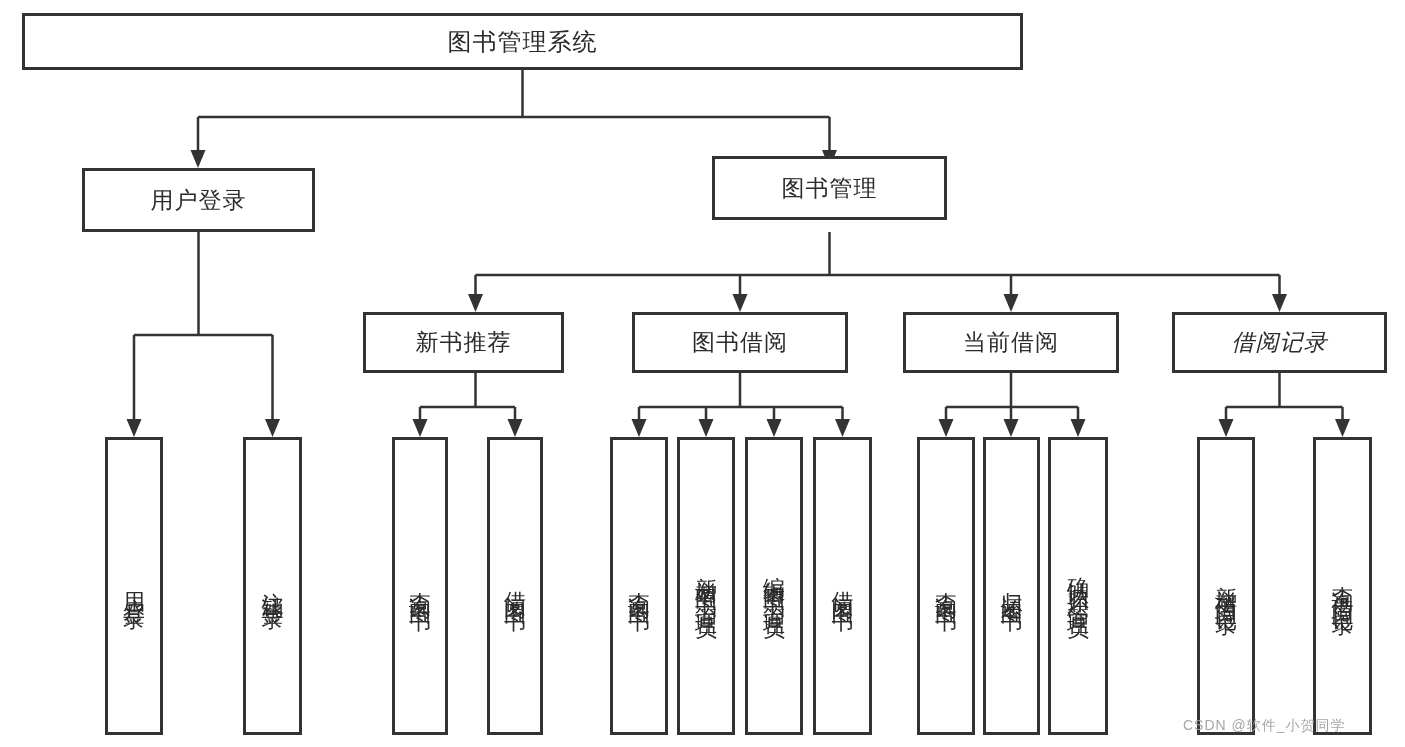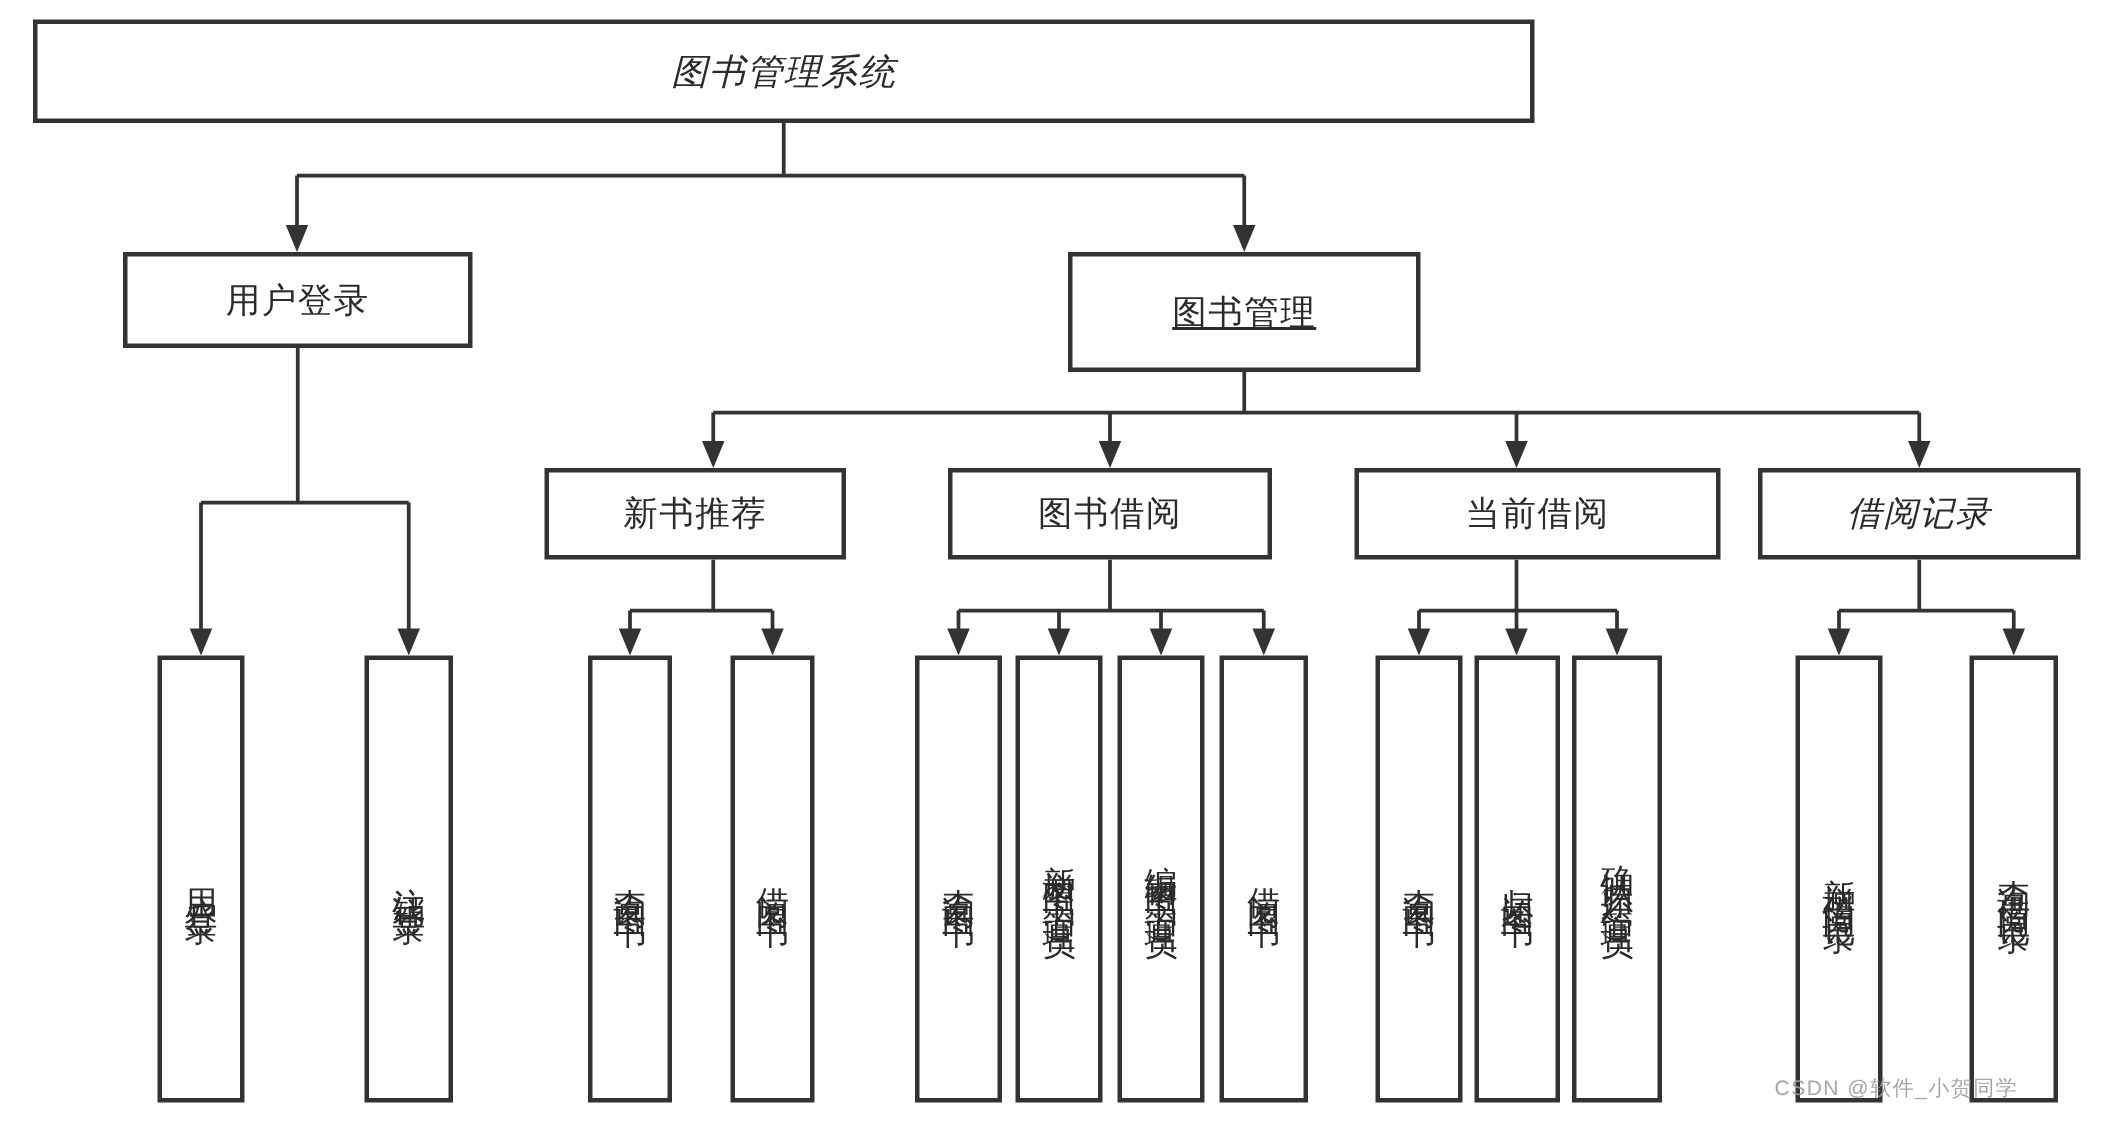--- a/index.html
+++ b/index.html
@@ -102,28 +102,28 @@
     <path class="stroke" d="M1011 373 V407 M946 407 H1078 M946 407 V420 M1011 407 V420 M1078 407 V420"></path>
     <polygon class="arrowhead" points="938.5,419 953.5,419 946,437"></polygon>
     <polygon class="arrowhead" points="1003.5,419 1018.5,419 1011,437"></polygon>
     <polygon class="arrowhead" points="1070.5,419 1085.5,419 1078,437"></polygon>
 
     <path class="stroke" d="M1279.5 373 V407 M1226 407 H1342.5 M1226 407 V420 M1342.5 407 V420"></path>
     <polygon class="arrowhead" points="1218.5,419 1233.5,419 1226,437"></polygon>
     <polygon class="arrowhead" points="1335,419 1350,419 1342.5,437"></polygon>
   </svg>
 
-  <div class="node h root" style="left:22px; top:13px; width:1001px; height:69px;font-style:italic;">图书管理系统</div>
+  <div class="node h root" style="left:22px; top:13px; width:1001px; height:57px;">图书管理系统</div>
 
   <div class="node h" style="left:82px; top:168px; width:233px; height:64px;">用户登录</div>
-  <div class="node h" style="left:712px; top:168px; width:235px; height:80px;text-decoration:underline;">图书管理</div>
+  <div class="node h" style="left:712px; top:156px; width:235px; height:64px;">图书管理</div>
 
   <div class="node h" style="left:363px; top:312px; width:201px; height:61px;">新书推荐</div>
   <div class="node h" style="left:632px; top:312px; width:216px; height:61px;">图书借阅</div>
-  <div class="node h" style="left:903px; top:312px; width:244px; height:61px;font-family:Liberation Serif, serif;">当前借阅</div>
+  <div class="node h" style="left:903px; top:312px; width:216px; height:61px;font-family:Liberation Serif, serif;">当前借阅</div>
   <div class="node h" style="left:1172px; top:312px; width:215px; height:61px;font-style:italic;">借阅记录</div>
 
   <div class="node v" style="left:105px; width:58px;">用户登录</div>
   <div class="node v" style="left:243px; width:59px;">注销登录</div>
 
   <div class="node v" style="left:392px; width:56px;">查询图书</div>
   <div class="node v" style="left:487px; width:56px;">借阅图书</div>
 
   <div class="node v" style="left:610px; width:58px;">查询图书</div>
   <div class="node v" style="left:677px; width:58px;">新增图书（管理员）</div>

